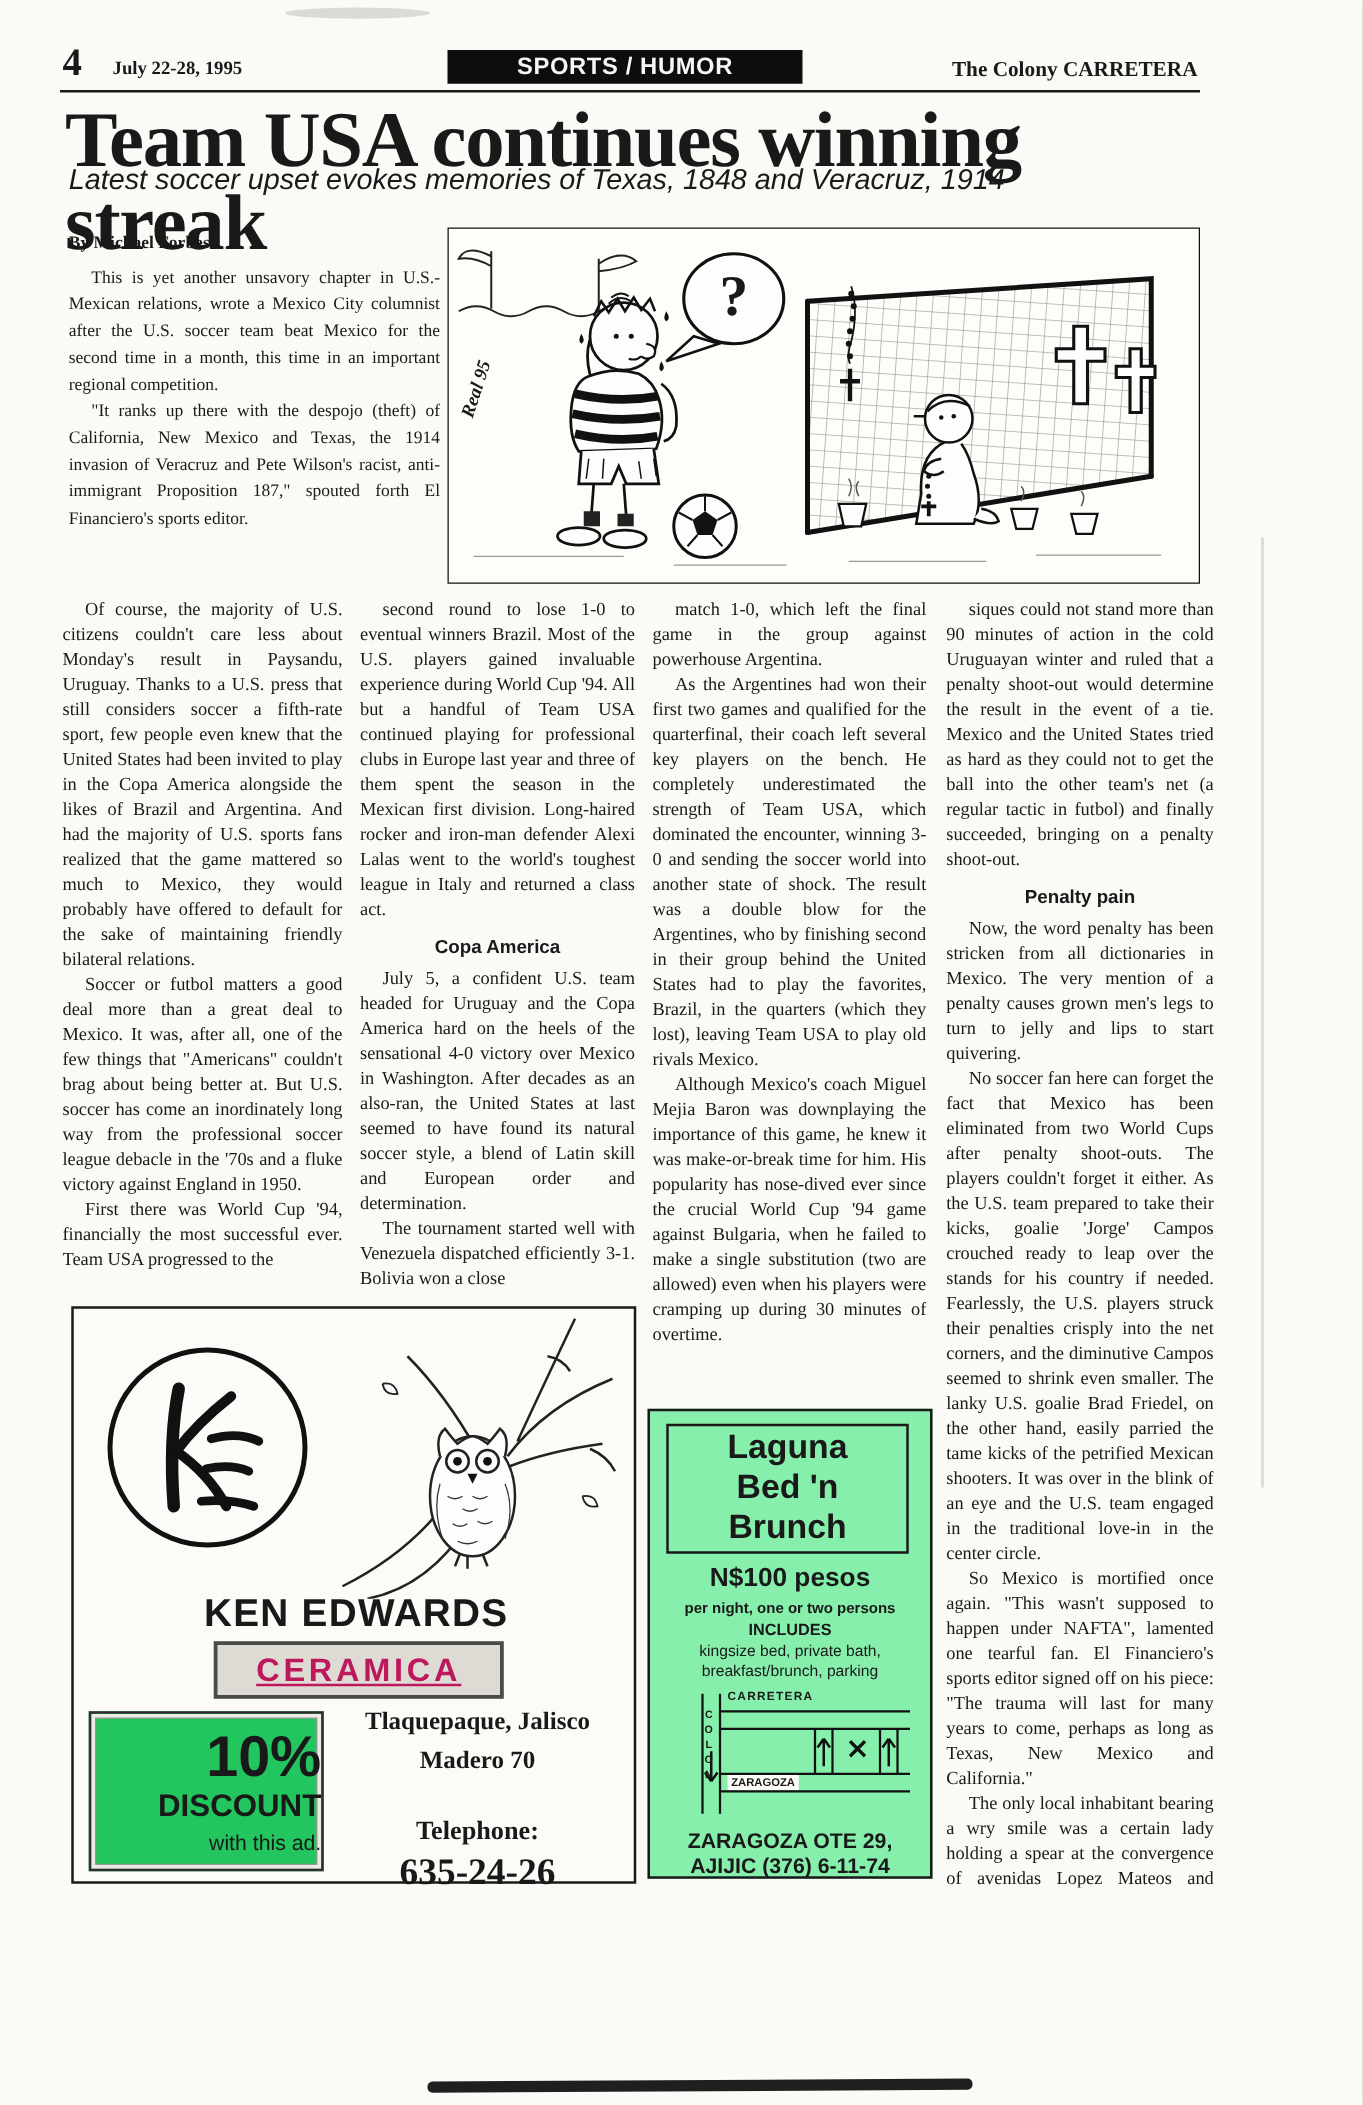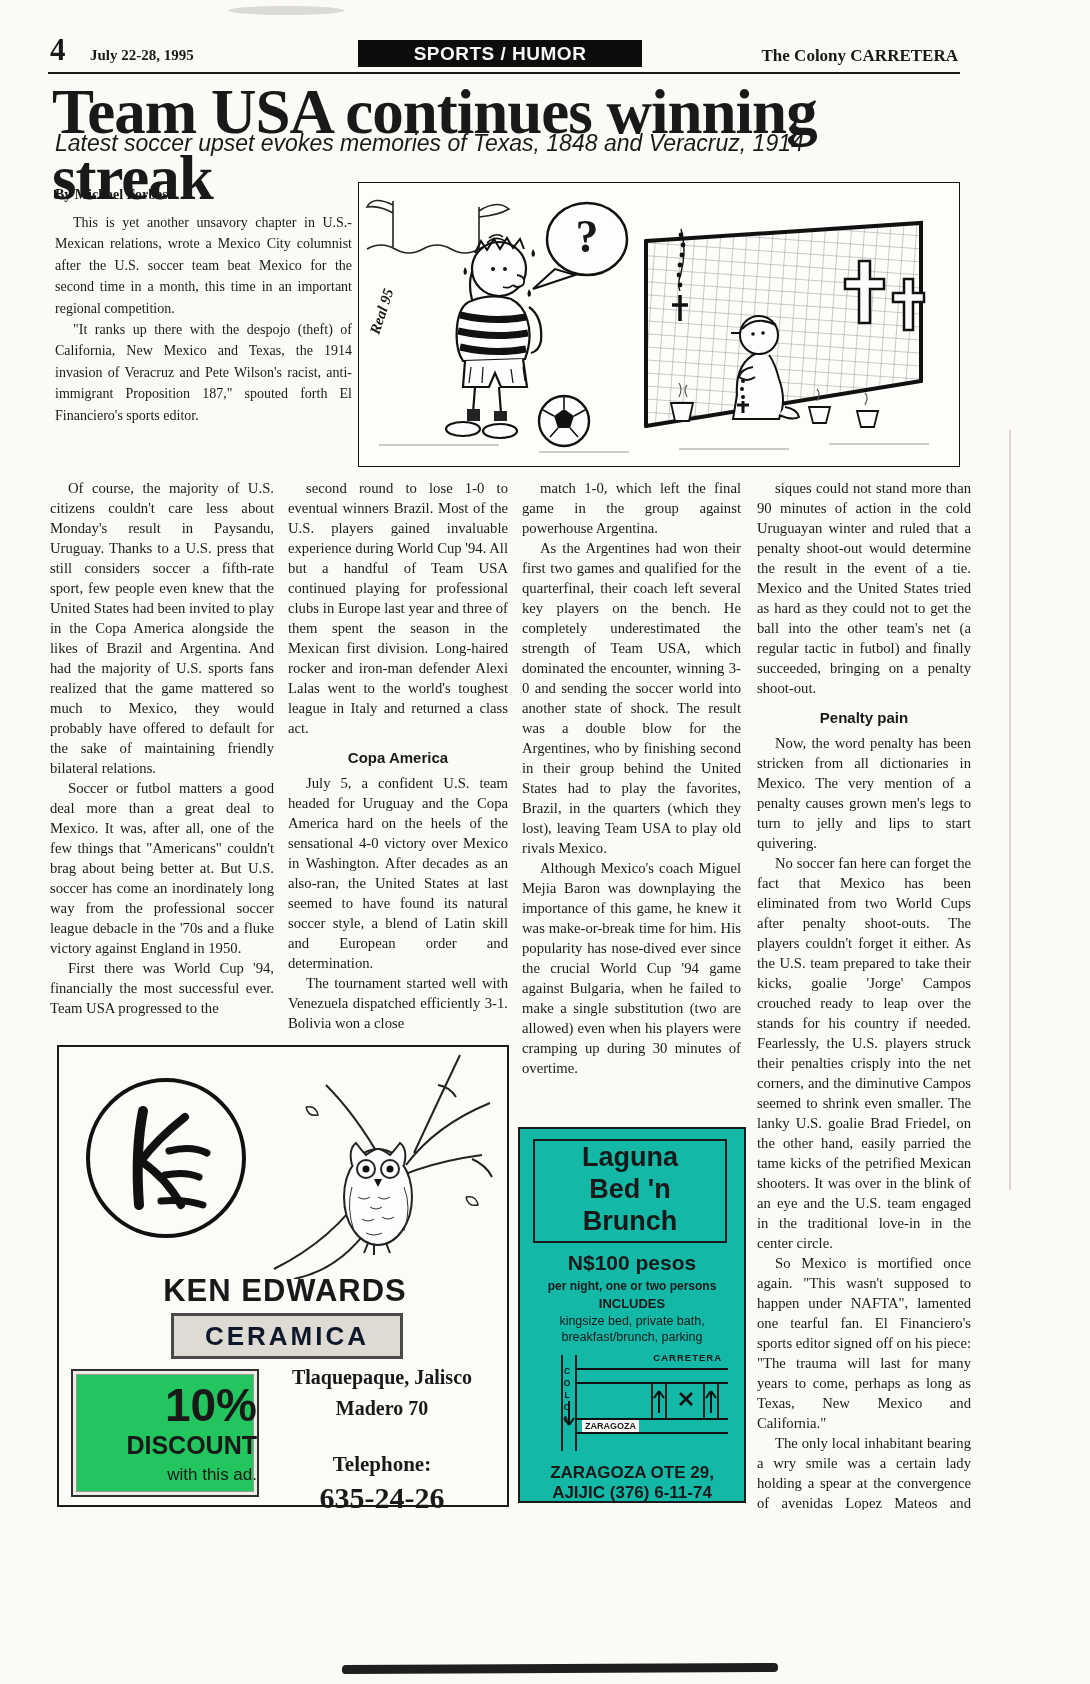--- a/index.html
+++ b/index.html
@@ -41,45 +41,45 @@
   .col4{left:757px;width:214px;height:1032px;overflow:hidden;}
   .colhead{font:bold 15px "Liberation Sans",sans-serif;text-align:center;margin:11px 0 7px;}
 
   
   .ad-ken{left:57px;top:1045px;width:448px;height:458px;border:2px solid #1a1a1a;background:#fcfbf8;}
   .ke-logo{position:absolute;left:22px;top:26px;width:170px;height:170px;}
   .ke-owl{position:absolute;left:205px;top:0px;width:238px;height:232px;}
   .ke-name{position:absolute;left:78px;top:226px;width:296px;text-align:center;
       font:bold 31px "Liberation Sans",sans-serif;letter-spacing:1px;}
   .ke-ceramica{position:absolute;left:112px;top:266px;width:226px;height:40px;border:3px solid #4a4a4a;
-      background:#dedbd4;color:#0f172a;font:bold 26px/40px "Liberation Sans",sans-serif;
-      text-align:center;letter-spacing:3px;}
+      background:#dedbd4;color:#be185d;font:bold 26px/40px "Liberation Sans",sans-serif;
+      text-align:center;letter-spacing:3px;text-decoration:underline;}
   .ke-discount{position:absolute;left:12px;top:322px;width:184px;height:124px;border:2px solid #2f2f2f;
       background:#22c55e;text-align:right;box-shadow:inset 0 0 0 3px #edebe5, inset 0 0 0 4px #9a9a94;}
   .ke-10{font:bold 46px/1.05 "Liberation Sans",sans-serif;margin-top:10px;}
   .ke-word{font:bold 25px "Liberation Sans",sans-serif;margin-top:2px;}
   .ke-note{font:17px "Liberation Sans",sans-serif;margin-top:5px;}
   .ke-address{position:absolute;left:206px;top:296px;width:234px;text-align:center;}
   .ke-city{font:bold 20px "Liberation Serif",serif;margin-top:23px;}
   .ke-madero{font:bold 20px "Liberation Serif",serif;margin-top:8px;}
   .ke-tel-label{font:bold 21px "Liberation Serif",serif;margin-top:32px;}
   .ke-phone{font:bold 30px "Liberation Serif",serif;margin-top:4px;}
 
   
-  .ad-laguna{left:518px;top:1127px;width:224px;height:372px;border:2px solid #1a1a1a;background:#14b8a6;}
+  .ad-laguna{left:518px;top:1127px;width:224px;height:372px;border:2px solid #1a1a1a;background:#86efac;}
   .lg-titlebox{position:absolute;left:13px;top:10px;width:194px;height:104px;border:2px solid #1a1a1a;
       box-sizing:border-box;text-align:center;}
   .lg-title-line{font:bold 27px/32px "Liberation Sans",sans-serif;}
   .lg-price{position:absolute;left:0;top:122px;width:100%;text-align:center;font:bold 21px "Liberation Sans",sans-serif;}
   .lg-pricenote{position:absolute;left:0;top:150px;width:100%;text-align:center;font:bold 12px "Liberation Sans",sans-serif;}
   .lg-includes-label{position:absolute;left:0;top:167px;width:100%;text-align:center;font:bold 13px "Liberation Sans",sans-serif;}
   .lg-includes{position:absolute;left:17px;top:184px;width:190px;text-align:center;font:12.5px/16px "Liberation Sans",sans-serif;}
   .lg-map{position:absolute;left:12px;top:222px;width:200px;height:106px;}
   .lg-map svg{position:absolute;left:0;top:0;width:100%;height:100%;}
-  .map-carretera{position:absolute;left:50px;top:1px;width:140px;text-align:right;
+  .map-carretera{position:absolute;left:50px;top:1px;width:140px;text-align:left;
       font:bold 9.5px "Liberation Sans",sans-serif;letter-spacing:1px;}
   .map-colon{position:absolute;left:30px;top:15px;font:bold 8.5px "Liberation Sans",sans-serif;
       writing-mode:vertical-lr;text-orientation:upright;letter-spacing:2px;}
   .map-zaragoza{position:absolute;left:50px;top:69px;font:bold 9px/12px "Liberation Sans",sans-serif;
       background:#fcfbf8;padding:0 3px;}
   .lg-address{position:absolute;left:0;top:334px;width:100%;text-align:center;font:bold 17px "Liberation Sans",sans-serif;}
   .lg-phone{position:absolute;left:0;top:354px;width:100%;text-align:center;font:bold 17px "Liberation Sans",sans-serif;}
 
   
   .smudge-top{left:228px;top:6px;width:116px;height:9px;background:#cfccc6;border-radius:50%;opacity:.7;}

